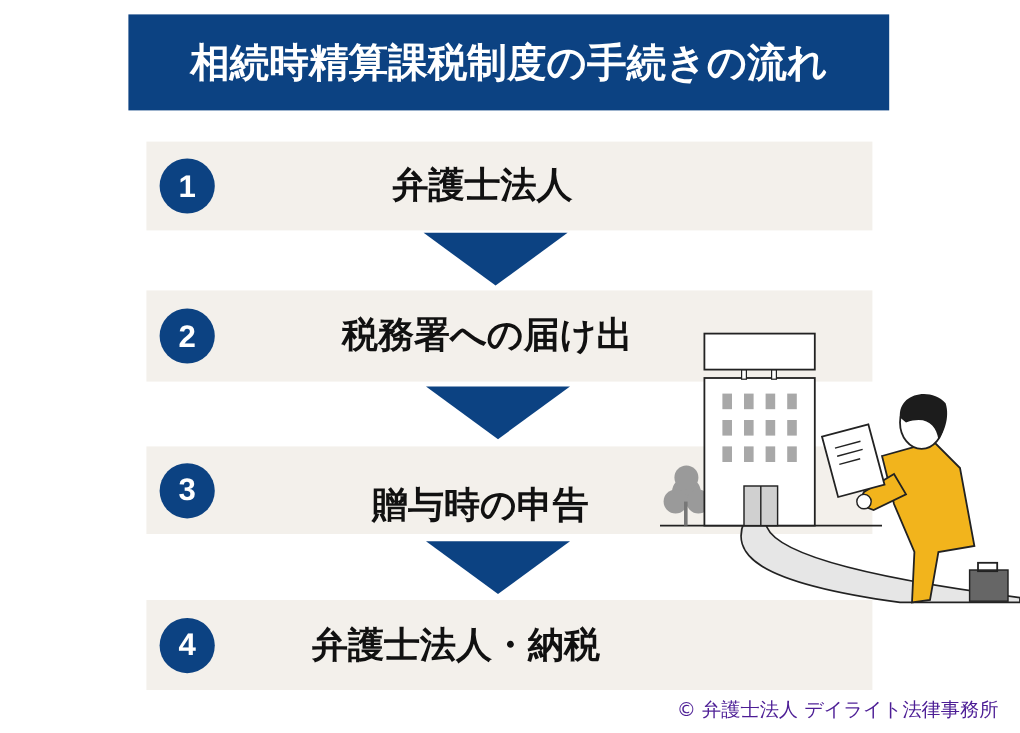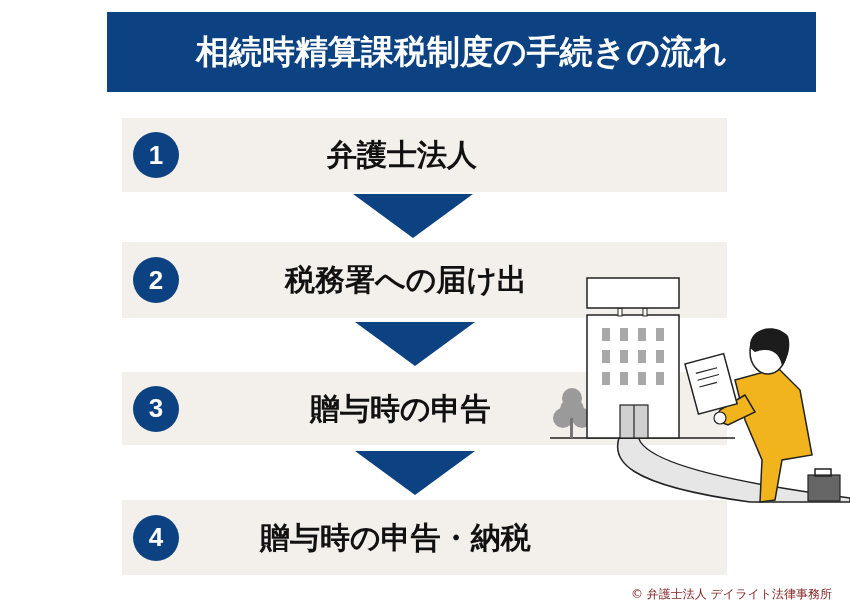--- a/index.html
+++ b/index.html
@@ -2,21 +2,21 @@
 <html><head>
   <meta charset="utf-8">
   <style>
     html, body { margin: 0; padding: 0; }
     body {
       width: 850px; height: 611px; position: relative; overflow: hidden;
       background: #ffffff;
       font-family: "DejaVu Sans", "Liberation Sans", sans-serif;
     }
     .title-bar {
-      position: absolute; left: 107px; top: 12px; width: 709px; height: 80px;
+      position: absolute; left: 107px; top: 12px; width: 634px; height: 80px;
       background: #0c4282;
       display: flex; align-items: center; justify-content: center;
     }
     .title-text {
       color: #ffffff; font-size: 33px; font-weight: bold; letter-spacing: 0px;
       white-space: nowrap;
     }
     .step {
       position: absolute; left: 122px; width: 605px;
       background: #f3f0eb;
@@ -35,21 +35,21 @@
     }
     .arrow {
       position: absolute; width: 0; height: 0;
       border-left: 60px solid transparent;
       border-right: 60px solid transparent;
       border-top: 44px solid #0c4282;
     }
     .illustration { position: absolute; left: 550px; top: 270px; width: 300px; height: 235px; }
     .copyright {
       position: absolute; right: 18px; bottom: 8px;
-      font-size: 12px; color: #7f1d1d; white-space: nowrap;
+      font-size: 16px; color: #4c1d95; white-space: nowrap;
     }
   </style>
 </head>
 <body>
 
 <div class="title-bar">
   <span class="title-text">相続時精算課税制度の手続きの流れ</span>
 </div>
 
 <div class="step" style="top:118px;height:74px;">
@@ -59,27 +59,27 @@
 <div class="arrow" style="left:353px;top:194px;"></div>
 
 <div class="step" style="top:242px;height:76px;">
   <div class="step-num">2</div>
   <div class="step-label" style="left:150px;margin-left:13px;">税務署への届け出</div>
 </div>
 <div class="arrow" style="left:355px;top:322px;"></div>
 
 <div class="step" style="top:372px;height:73px;">
   <div class="step-num">3</div>
-  <div class="step-label" style="left:188px;">贈与時の申告</div>
+  <div class="step-label" style="left:188px;margin-top:12px;">贈与時の申告</div>
 </div>
 <div class="arrow" style="left:355px;top:451px;"></div>
 
 <div class="step" style="top:500px;height:75px;">
   <div class="step-num">4</div>
-  <div class="step-label" style="left:138px;">贈与時の申告・納税</div>
+  <div class="step-label" style="left:138px;">弁護士法人・納税</div>
 </div>
 
 <div class="illustration">
   <svg width="300" height="235" viewBox="0 0 300 235" xmlns="http://www.w3.org/2000/svg">
 
     <path d="M70 165 C 60 190, 75 215, 200 232 L 300 232 L 300 228 C 200 215, 90 195, 88 165 Z" fill="#e6e6e6" stroke="#222" stroke-width="1.5"></path>
 
     <line x1="0" y1="168" x2="185" y2="168" stroke="#222" stroke-width="1.5"></line>
 
     <circle cx="22" cy="140" r="12" fill="#9a9a9a"></circle>

